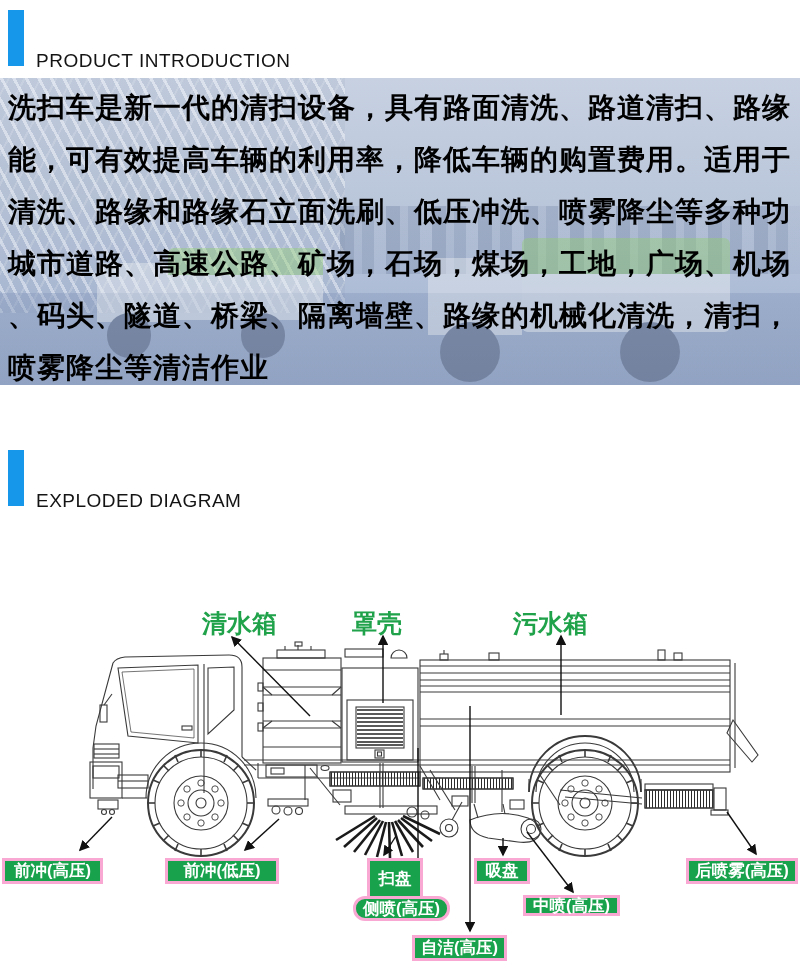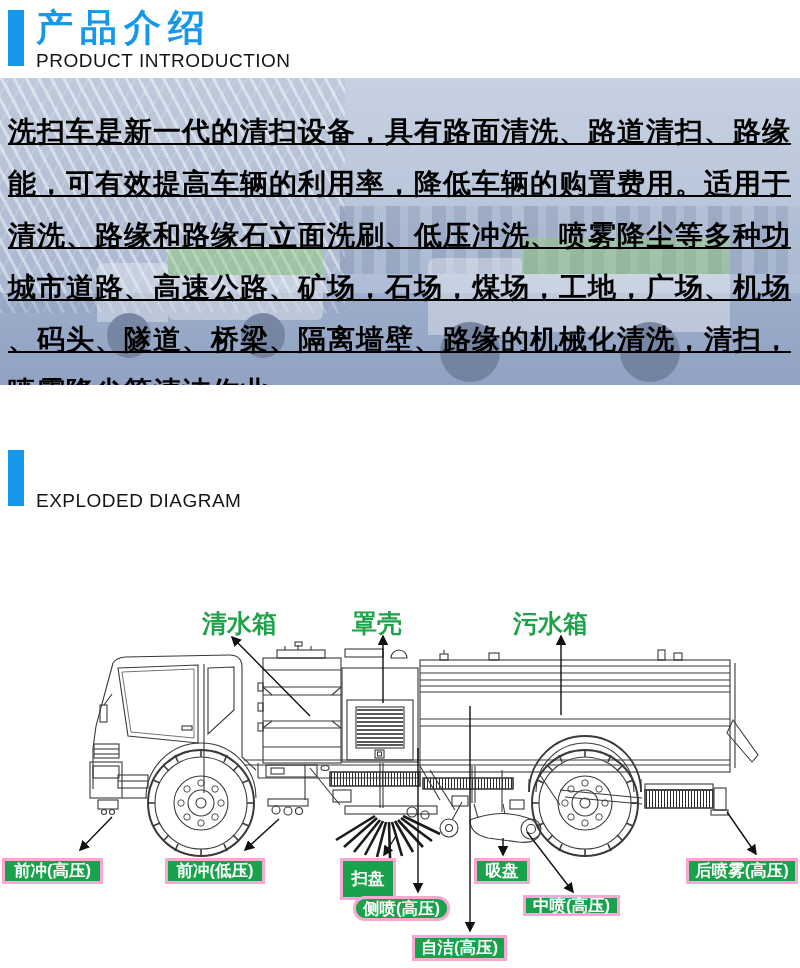--- a/index.html
+++ b/index.html
@@ -44,57 +44,56 @@
   .bg-truck { position:absolute; opacity:.40; }
   .bg-truck .tank { position:absolute; right:0; top:14%; width:66%; height:56%;
     background:linear-gradient(180deg,#8fd06a 0 38%,#f2f5f5 38% 100%); border-radius:6px; }
   .bg-truck .cab { position:absolute; left:4%; top:26%; width:30%; height:46%;
     background:#eef1f3; border-radius:8px 4px 0 0; }
   .bg-truck .wheel { position:absolute; bottom:0; width:19%; aspect-ratio:1; border-radius:50%; background:#46536d; }
   .bg-truck .w1 { left:8%; } .bg-truck .w2 { right:16%; }
   #bg-truck-1 { left:88px; top:152px; width:235px; height:128px; }
   #bg-truck-2 { left:415px; top:136px; width:315px; height:168px; }
 
-  .intro-text { position:absolute; left:0; top:0; width:800px; padding:28px 6px 0 8px;text-decoration:underline; }
+  .intro-text { position:absolute; left:0; top:0; width:800px; padding:4px 6px 0 8px; }
   .intro-text .line {
     font-size:28px; font-weight:bold; color:#000; line-height:52px;
     letter-spacing:1px; white-space:nowrap;
   }
 
   
   .diagram { position:absolute; left:0; top:588px; width:800px; height:380px; }
   .diagram svg { position:absolute; left:0; top:0; }
 
   .toplabel { position:absolute; font-size:25px; font-weight:bold; color:#1fa24a; white-space:nowrap; }
   #tl-clean  { left:202px; top:19px; }
   #tl-cover  { left:352px; top:19px; }
   #tl-sewage { left:513px; top:19px; }
 
   .partbox {
     position:absolute; background:#18a24b; border:3px solid #f9a8d4; color:#fff;
     font-size:16.5px; font-weight:bold; display:flex; align-items:center; justify-content:center;
     white-space:nowrap;
   }
   #pb-front-high { left:2px;   top:270px; width:101px; height:26px; }
-  #pb-front-low  { left:165px; top:270px; width:100px; height:26px;text-align:center; }
-  #pb-sweep      { left:340px; top:270px; width:56px;  height:42px; }
+  #pb-front-low  { left:165px; top:270px; width:114px; height:26px;text-align:center; }
+  #pb-sweep      { left:367px; top:270px; width:56px;  height:42px; }
   #pb-suction    { left:474px; top:270px; width:56px;  height:26px; }
   #pb-rear-spray { left:686px; top:270px; width:112px; height:26px; }
   #pb-side-spray { left:353px; top:308px; width:97px;  height:25px;border-radius:12px; }
   #pb-mid-spray  { left:523px; top:307px; width:97px;  height:21px; }
   #pb-self-clean { left:412px; top:347px; width:95px;  height:26px; }
 </style>
 </head>
 <body>
 
 <div class="page">
 
   <div class="sec-header" id="header-intro">
     <div class="bar"></div>
-    <div class="cn">产品介绍</div>
     <div class="en">PRODUCT INTRODUCTION</div>
   </div>
 
   <div class="banner">
     <div class="bg-lattice"></div>
     <div class="bg-skyline"></div>
     <div class="bg-road"></div>
     <div class="bg-truck" id="bg-truck-1">
       <div class="tank"></div>
         <div class="cab"></div>

